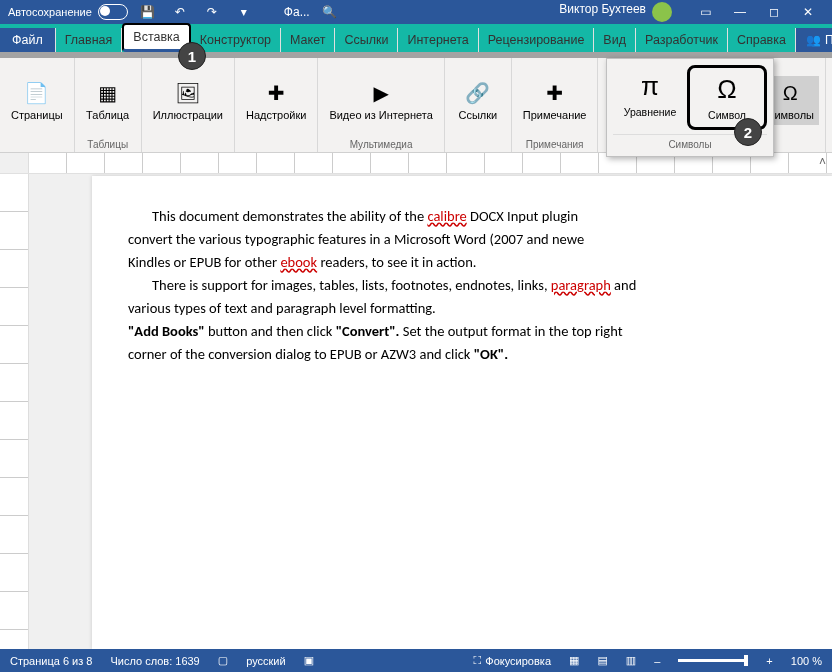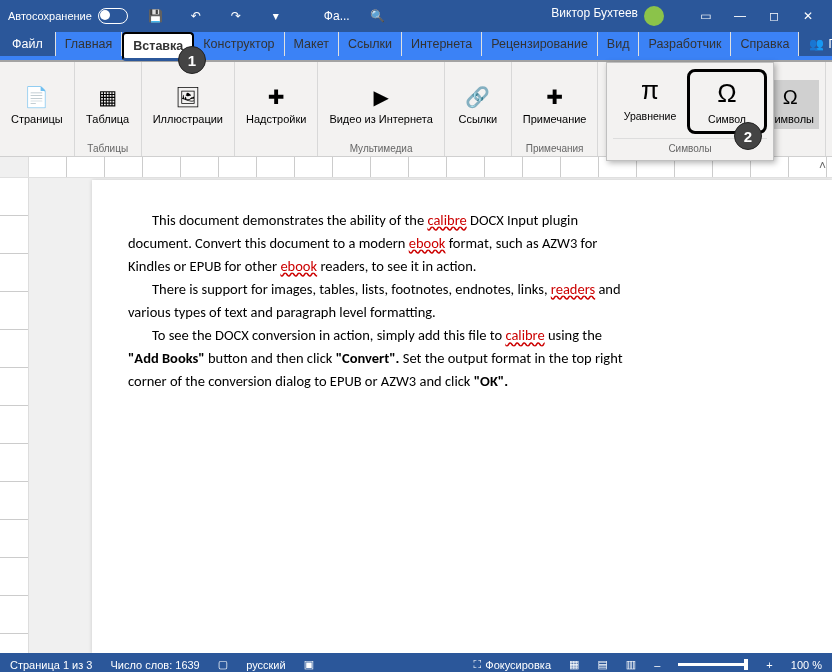--- a/index.html
+++ b/index.html
@@ -1,30 +1,30 @@
 <!DOCTYPE html>
 <html><head>
 <meta charset="utf-8">
 <style>
 html,body{margin:0;padding:0;font-family:"Segoe UI",Arial,sans-serif;font-size:12px;background:#fff;overflow:hidden;width:832px;height:672px}
-.titlebar{background:#2b579a;color:#fff;height:32px;display:flex;align-items:center;padding:0 8px;gap:16px}
+.titlebar{background:#2b579a;color:#fff;height:24px;display:flex;align-items:center;padding:0 8px;gap:8px}
 .titlebar .autosave{display:flex;align-items:center;gap:6px;font-size:11px}
 .toggle{width:28px;height:14px;border:1px solid #fff;border-radius:8px;position:relative}
 .toggle::after{content:"";position:absolute;left:1px;top:1px;width:10px;height:10px;border-radius:50%;background:#fff}
 .titlebar .tb-btn{width:24px;height:24px;display:flex;align-items:center;justify-content:center;color:#fff}
 .titlebar .docname{flex:0 0 auto;margin-left:20px;font-size:12px}
 .titlebar .spacer{flex:1}
 .titlebar .user{display:flex;gap:6px;font-size:12px}
 .avatar{width:20px;height:20px;border-radius:50%;background:#8bc34a}
 .win-btns{display:flex;gap:2px;margin-left:10px}
 .win-btns div{width:32px;height:24px;display:flex;align-items:center;justify-content:center}
-.tabbar{background:#3b82f6;height:28px;display:flex;align-items:flex-start;border-bottom:2px solid #a3a3a3}
+.tabbar{background:#14b8a6;height:28px;display:flex;align-items:flex-end;border-bottom:6px solid #a3a3a3}
 .tab{padding:5px 9px;font-size:12.5px;color:#333;border-right:1px solid #e0e0e0;cursor:pointer}
 .tab.file{background:#2b579a;color:#fff;padding:5px 12px}
-.tab.active{background:#fff;border:2px solid #000;border-bottom:3px solid #2b579a;border-radius:4px;font-weight:700;position:relative;z-index:5}
+.tab.active{background:#fff;border:2px solid #000;border-bottom:3px solid #2b579a;border-radius:4px;font-weight:400;position:relative;z-index:5}
 .share-btn{margin-left:auto;background:#2b579a;color:#fff;padding:5px 10px;display:flex;align-items:center;gap:4px;font-size:12px}
 .ribbon{background:#f3f2f1;height:94px;display:flex;border-bottom:1px solid #d0d0d0;position:relative}
 .rgroup{border-right:1px solid #d8d8d8;padding:4px 6px 2px;display:flex;flex-direction:column;align-items:center;justify-content:space-between}
 .rgroup .btns{display:flex;gap:2px;flex:1;align-items:center}
 .rbtn{display:flex;flex-direction:column;align-items:center;justify-content:center;padding:3px 5px;gap:2px;min-width:44px}
 .rbtn.sel{background:#d0d0d0}
 .rbtn .ico{width:28px;height:28px;display:flex;align-items:center;justify-content:center;font-size:20px}
 .rbtn .lbl{font-size:11px;text-align:center;line-height:1.1}
 .rgroup .gname{font-size:10px;color:#666}
 .dropdown{position:absolute;right:58px;top:0;background:#f3f2f1;border:1px solid #c0c0c0;box-shadow:2px 2px 6px rgba(0,0,0,.3);padding:6px;display:flex;flex-direction:column;z-index:20}
@@ -212,33 +212,32 @@
   <div class="ruler-h">
       <span class="chev">˄</span>
     </div>
 </div>
 
 <div class="workspace">
   <div class="ruler-v"></div>
   <div class="page-area">
     <div class="page">
       <p class="indent"><span>This document demonstrates the ability of the </span><span class="sq">calibre</span><span> DOCX Input plugin</span></p>
-      <p><span>document. Convert this document to a modern </span><span class="sq">ebook</span><span> format, such as AZW3 for</span></p>
+      <p><span>convert the various typographic features in a Microsoft Word (2007 and newe</span></p>
       <p><span>Kindles or EPUB for other </span><span class="sq">ebook</span><span> readers, to see it in action.</span></p>
-      <p class="indent"><span>There is support for images, tables, lists, footnotes, endnotes, links, </span><span class="sq">readers</span><span> and</span></p>
+      <p class="indent"><span>There is support for images, tables, lists, footnotes, endnotes, links, </span><span class="sq">paragraph</span><span> and</span></p>
       <p><span>various types of text and paragraph level formatting.</span></p>
-      <p class="indent"><span>To see the DOCX conversion in action, simply add this file to </span><span class="sq">calibre</span><span> using the</span></p>
       <p><b>"Add Books"</b><span> button and then click </span><b>"Convert".</b><span>  Set the output format in the top right</span></p>
       <p><span>corner of the conversion dialog to EPUB or AZW3 and click </span><b>"OK".</b></p>
     </div>
   </div>
 </div>
 
 <div class="statusbar">
-  <div class="sbtn">Страница 1 из 3</div>
+  <div class="sbtn">Страница 6 из 8</div>
   <div class="sbtn">Число слов: 1639</div>
   <div class="sbtn">▢</div>
   <div class="sbtn">русский</div>
   <div class="sbtn">▣</div>
   <div class="sp"></div>
   <div class="sbtn">
       <span>⛶</span>
       <span>Фокусировка</span>
     </div>
   <div class="sbtn">▦</div>

